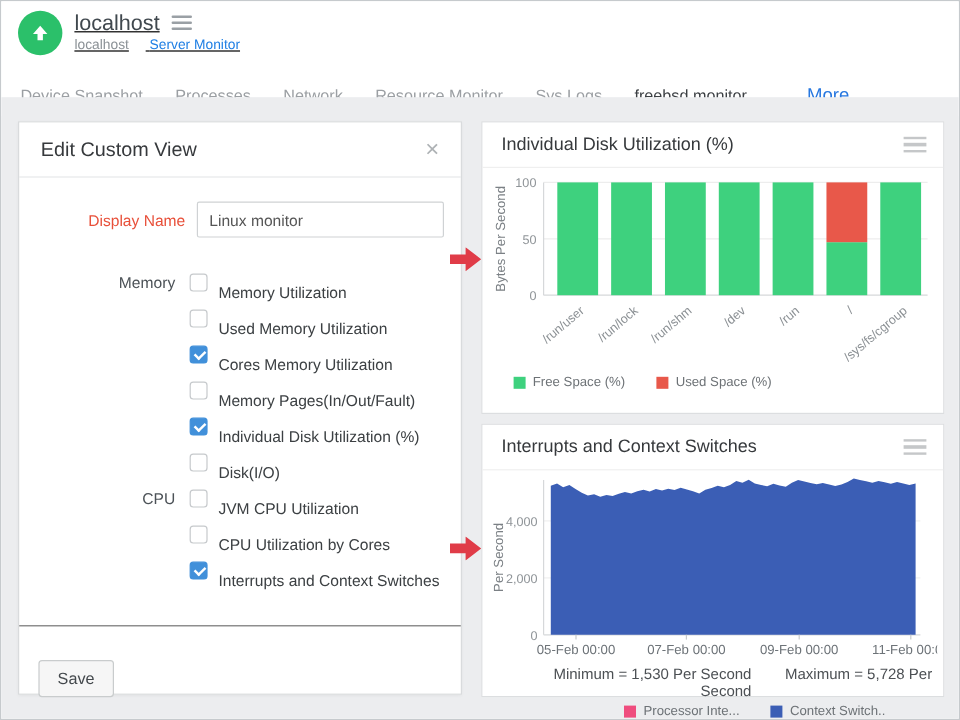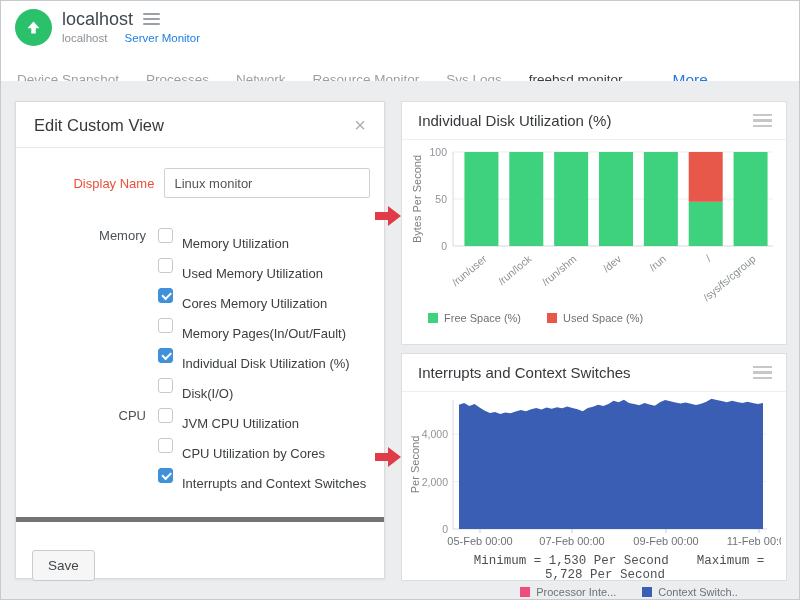--- a/index.html
+++ b/index.html
@@ -1,21 +1,21 @@
 <!DOCTYPE html>
 <html><head>
 <meta charset="utf-8">
 <style>
   * { margin:0; padding:0; box-sizing:border-box; }
   html,body { width:800px; height:600px; }
   body { font-family:"Liberation Sans", sans-serif; background:#fff; }
   .screen { position:relative; width:800px; height:600px; border:1px solid #c6cacd; overflow:hidden; background:#fff; }
 
   
-  .app-header { position:absolute; top:0; left:0; right:0; height:96px; background:#fff; }
+  .app-header { position:absolute; top:0; left:0; right:0; height:96px; background:#fff;text-decoration:underline; }
   .monitor-head { display:flex; align-items:flex-start; padding:8px 0 0 14px; }
   .logo { width:37px; height:37px; border-radius:50%; background:#2bc06a; display:flex; align-items:center; justify-content:center; flex:0 0 37px; }
   .head-text { margin-left:10px; }
   .title-row { display:flex; align-items:center; gap:10px; }
   .page-title { font-size:18px; color:#40484e; font-weight:500; line-height:20px; }
   .hamb { display:inline-block; width:17px; }
   .hamb i { display:block; height:2px; background:#9aa0a5; margin:3px 0; border-radius:1px; }
   .crumb { margin-top:3px; font-size:11.5px; }
   .crumb .host { color:#8b9196; margin-right:14px; }
   .crumb .mon-link { color:#1f7fe4; font-weight:500; text-decoration:none; cursor:pointer; }
@@ -35,41 +35,41 @@
   .dlg-body { padding:20px 14px 0 16px; }
   .field-row { display:flex; align-items:center; margin-bottom:22px; }
   .field-label { width:124px; text-align:right; font-size:13px; color:#e8503a; margin-right:10px; }
   .field-input { width:208px; height:30px; border:1px solid #cfd2d4; border-radius:2px; padding:0 9px; font-size:13px; color:#555; font-family:"Liberation Sans",sans-serif; outline:none; }
   .opt-row { display:flex; align-items:center; height:30px; }
   .grp-label { width:114px; text-align:right; font-size:13px; color:#4c5257; margin-right:12px; flex:0 0 114px; }
   .cb { width:15px; height:15px; border:1px solid #c6c9cc; border-radius:3px; background:#fff; margin-right:9px; position:relative; flex:0 0 15px; cursor:pointer; }
   .cb.checked { background:#4190da; border-color:#4190da; }
   .cb.checked::after { content:""; position:absolute; left:3px; top:3.5px; width:7px; height:3.5px; border-left:2px solid #fff; border-bottom:2px solid #fff; transform:rotate(-45deg); }
   .opt-label { font-size:13px; color:#3c4润043; color:#3c4043;margin-top:16px; }
-  .dlg-foot { position:absolute; left:0; right:0; bottom:0; height:56px; border-top:5px solid #737373; padding:28px 16px; }
+  .dlg-foot { position:absolute; left:0; right:0; bottom:0; height:56px; border-top:1px solid #737373; padding:28px 16px; }
   .save-btn { padding:7px 15px; font-size:13.5px; color:#43484c; background:#f6f6f6; border:1px solid #c9cccd; border-radius:3px; cursor:pointer; font-family:"Liberation Sans",sans-serif; }
 
   
   .anno-arrow { position:absolute; width:26px; height:20px; }
   .arrow1 { left:374px; top:125px; }
   .arrow2 { left:374px; top:366px; }
 
   
   .card { position:absolute; left:400px; width:386px; background:#fff; border:1px solid #dcdee0; }
   .card1 { top:20px; height:244px; }
   .card2 { top:272px; height:228px; }
   .card-head { height:38px; display:flex; align-items:center; justify-content:space-between; padding:0 14px 0 16px; border-bottom:1px solid #efefef; }
   .card-title { font-size:15px; color:#36393c; }
   .card-menu { width:19px; cursor:pointer; }
   .card-menu i { display:block; height:2.5px; background:#c5c7c9; margin:3px 0; }
   .legend-row { display:flex; gap:26px; align-items:center; font-size:11px; color:#6d7276; }
   .bar-legend { margin:4px 0 0 26px; }
   .lg-item { display:flex; align-items:center; gap:6px; }
   .lg-sq { width:10px; height:10px; display:inline-block; }
-  .minmax-row { text-align:center; font-size:12.5px; color:#4c5054; padding-left:36px;font-family:Liberation Mono, monospace; }
+  .minmax-row { text-align:center; font-size:12.5px; color:#4c5054; padding-left:36px; }
   .minmax-row span { margin:0 14px; }
   .area-legend { justify-content:center; padding-left:70px; margin-top:4px; }
 </style>
 </head>
 <body>
 
 <div class="screen">
 
   <header class="app-header">
     <div class="monitor-head">

